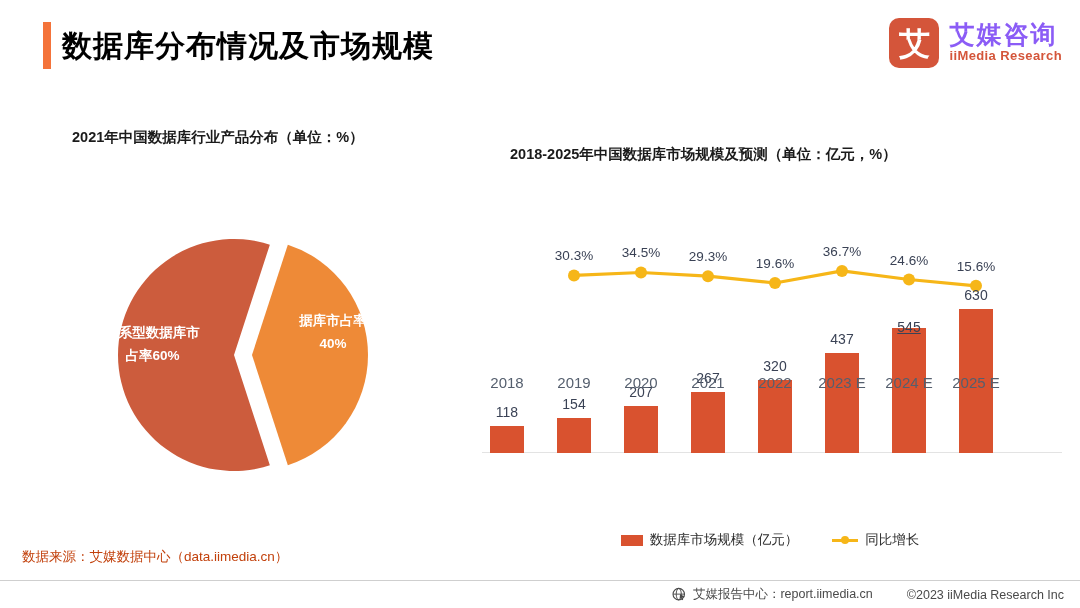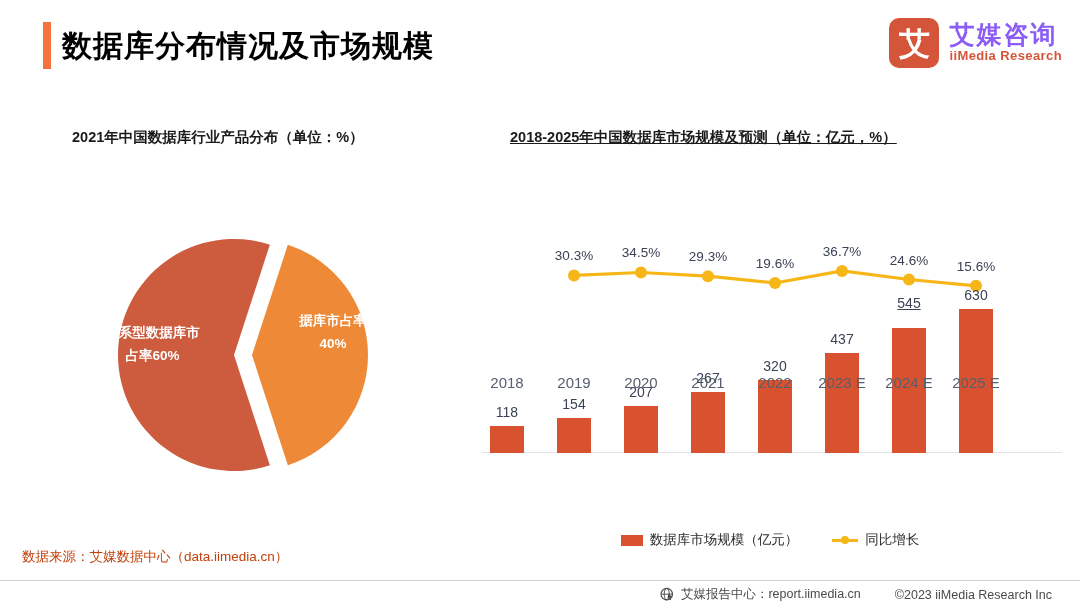--- a/index.html
+++ b/index.html
@@ -20,21 +20,21 @@
   .logo-mark{width:50px;height:50px;border-radius:10px;background:#D4553A;position:relative;
     display:flex;align-items:center;justify-content:center;}
   .logo-mark span{color:#fff;font-size:31px;font-weight:bold;line-height:1;}
   .logo-text{display:flex;flex-direction:column;justify-content:center;}
   .logo-cn{color:#8b5cf6;font-size:25px;font-weight:bold;letter-spacing:2px;line-height:1.05;}
   .logo-en{color:#D4553A;font-size:13px;font-weight:bold;letter-spacing:.4px;line-height:1.3;}
 
   
   .subtitle{position:absolute;font-size:14.5px;font-weight:bold;color:#1b1b1b;white-space:nowrap;}
   #sub-left{left:72px;top:128px;}
-  #sub-right{left:510px;top:128px;text-decoration:underline;}
+  #sub-right{left:510px;top:145px;}
 
   
   .pie-wrap{position:absolute;left:60px;top:225px;width:400px;height:255px;}
   .pie-svg{position:absolute;left:0;top:0;}
   .pie-label{position:absolute;color:#fff;font-size:13.5px;font-weight:bold;text-align:center;
     line-height:23px;white-space:nowrap;}
   #pie-label-0{left:0px;top:96px;width:185px;}
   #pie-label-1{left:198px;top:84px;width:150px;}
 
   
@@ -57,21 +57,21 @@
   .swatch-bar{width:22px;height:11px;background:#D9522F;display:inline-block;}
   .swatch-line{width:26px;height:11px;display:inline-block;position:relative;}
   .swatch-line::before{content:"";position:absolute;left:0;top:4px;width:26px;height:3px;background:#F6B618;}
   .swatch-line::after{content:"";position:absolute;left:9px;top:1.5px;width:8px;height:8px;border-radius:50%;
     background:#F6B618;}
 
   
   .source{position:absolute;left:22px;bottom:42px;font-size:13.5px;color:#c2410c;white-space:nowrap;}
   .footer-rule{position:absolute;left:0;right:0;bottom:27px;height:1px;background:#cfcfcf;}
   .footer-bar{position:absolute;left:0;right:0;bottom:0;height:27px;display:flex;align-items:center;
-    justify-content:flex-end;gap:34px;padding-right:28px;box-sizing:border-box;font-size:12.5px;color:#4a4a4a;}
+    justify-content:flex-end;gap:34px;padding-right:16px;box-sizing:border-box;font-size:12.5px;color:#4a4a4a;}
   .footer-item{display:flex;align-items:center;gap:6px;white-space:nowrap;}
 </style>
 </head>
 <body>
 
 <div class="page">
 
   <div class="accent-bar"></div>
   <div class="page-title">数据库分布情况及市场规模</div>
 
@@ -149,21 +149,21 @@
           <div class="pct-label" style="bottom: 181.967px;">19.6%</div>
         </div>
         <div class="bar-slot" style="left: 355px;">
           <div class="bar" style="height: 99.8857px; background: rgb(217, 82, 47);"></div>
           <div class="bar-val" style="bottom: 105.886px;">437</div>
           <div class="x-label">2023 E</div>
           <div class="pct-label" style="bottom: 194.079px;">36.7%</div>
         </div>
         <div class="bar-slot" style="left: 422px;">
           <div class="bar" style="height: 124.571px; background: rgb(217, 82, 47);"></div>
-          <div class="bar-val" style="bottom: 142px; text-decoration: underline;">545</div>
+          <div class="bar-val" style="bottom: 118px; text-decoration: underline;">545</div>
           <div class="x-label">2024 E</div>
           <div class="pct-label" style="bottom: 185.508px;">24.6%</div>
         </div>
         <div class="bar-slot" style="left: 489px;">
           <div class="bar" style="height: 144px; background: rgb(217, 82, 47);"></div>
           <div class="bar-val" style="bottom: 150px;">630</div>
           <div class="x-label">2025 E</div>
           <div class="pct-label" style="bottom: 179.133px;">15.6%</div>
         </div>
       </div>

